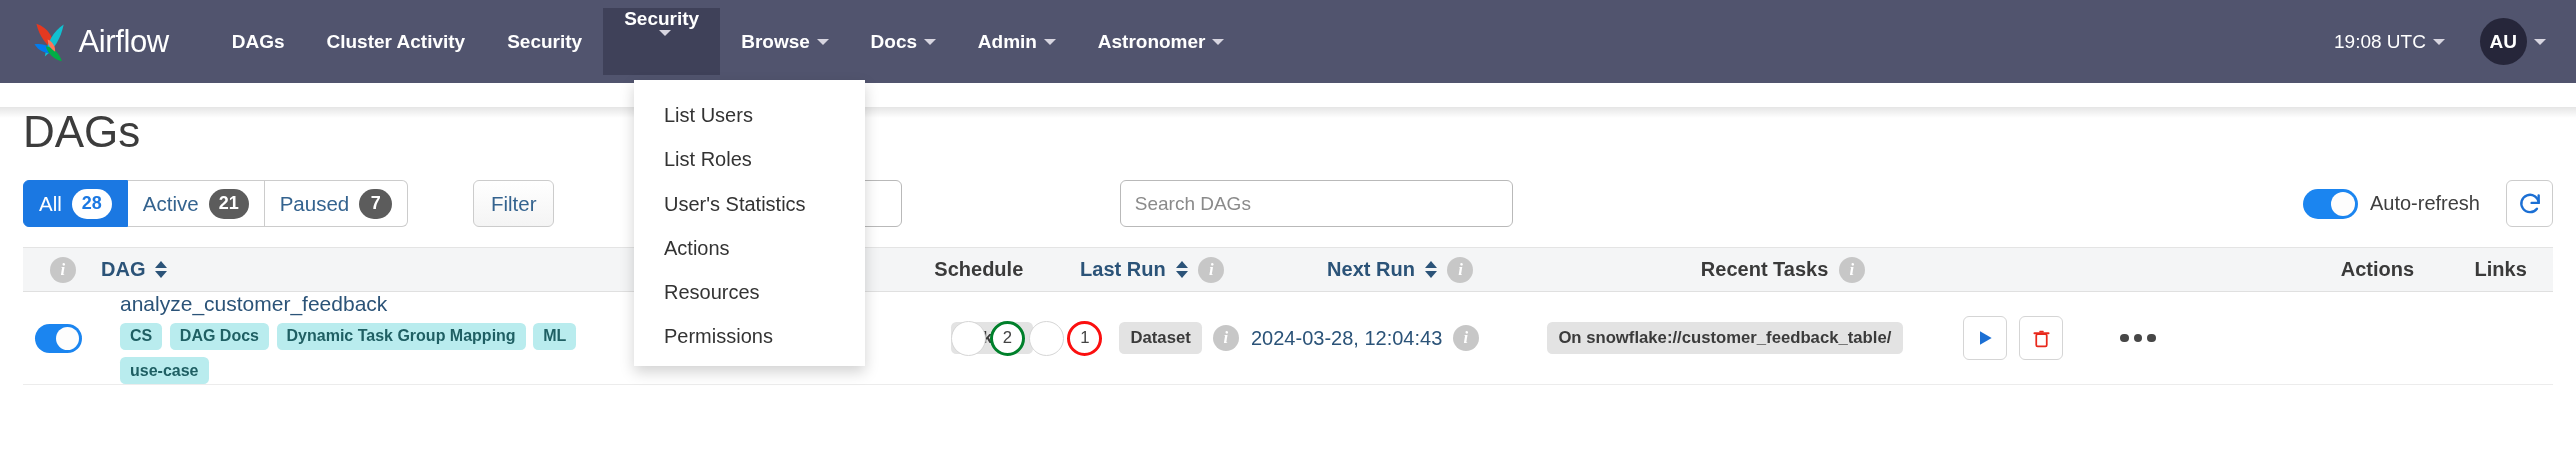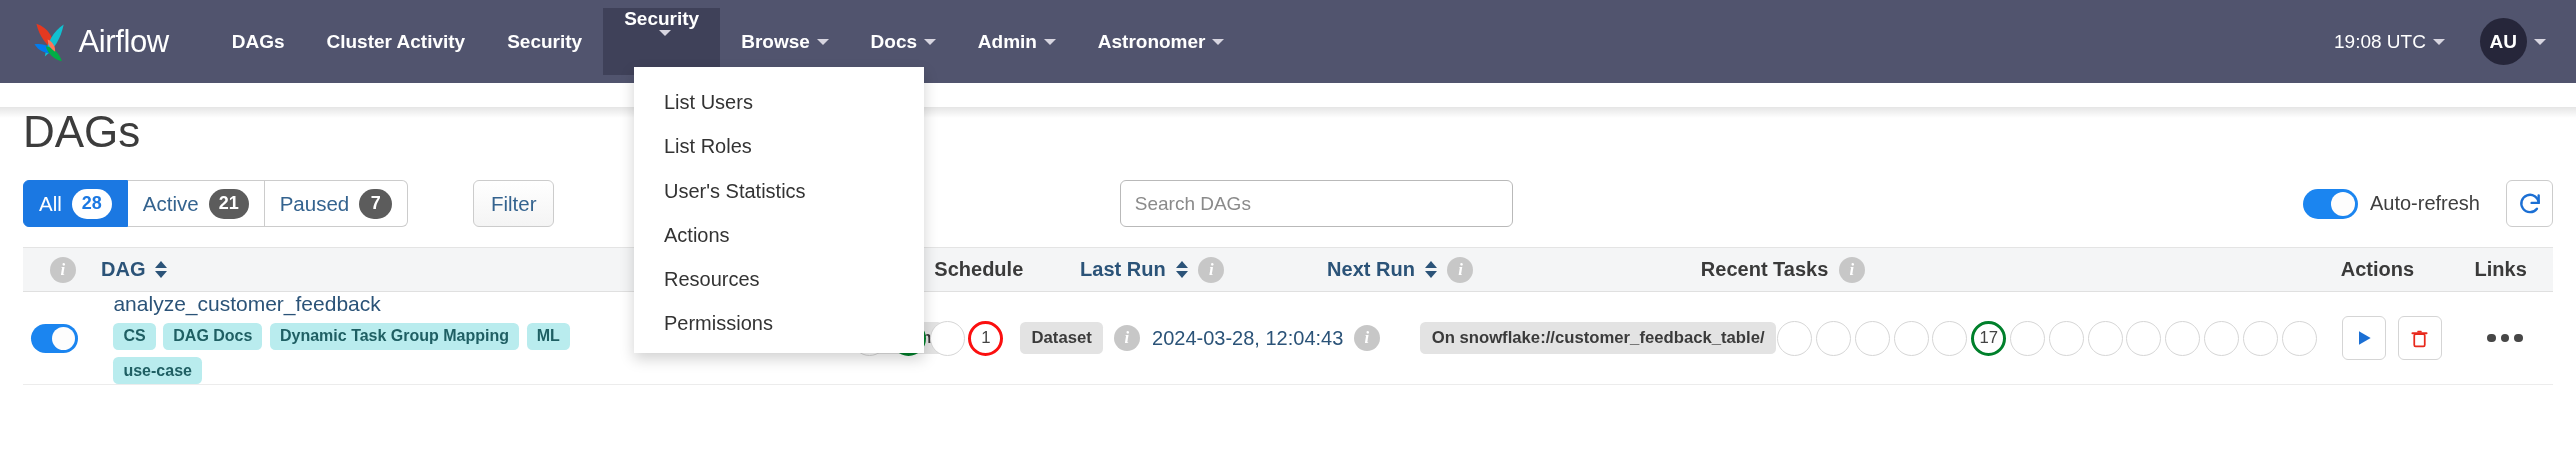--- a/index.html
+++ b/index.html
@@ -73,22 +73,22 @@
   .avatar {
     width: 47px; height: 47px; border-radius: 50%;
     background: #26263a; color: #ffffff;
     display: flex; align-items: center; justify-content: center;
     font-size: 19px; font-weight: 700;
   }
 
   
   .dropdown-menu {
     position: absolute;
-    top: 67px; left: 634px;
-    width: 290px;
+    top: 80px; left: 634px;
+    width: 231px;
     background: #ffffff;
     box-shadow: 0 6px 13.6px rgba(0,0,0,0.18);
     padding: 13.6px 0 7.6px 0;
     z-index: 30;
   }
   .dropdown-item {
     padding: 10.6px 0 10.6px 30px;
     font-size: 20px;
     color: #333333;
     white-space: nowrap;
@@ -517,38 +517,20 @@
 
         <div class="cell" style="width:296px; margin-left:42px;">
           <span class="lastrun-link">2024-03-28, 12:04:43</span>
           <span class="infoicon">i</span>
         </div>
 
         <div class="cell" style="width:394px;">
           <span class="badge-gray">On snowflake://customer_feedback_table/</span>
         </div>
 
-        <div class="cell" style="width:606px;">
-          <div class="circles">
-            <div class="circ"></div>
-            <div class="circ"></div>
-            <div class="circ"></div>
-            <div class="circ"></div>
-            <div class="circ"></div>
-            <div class="circ green">17</div>
-            <div class="circ"></div>
-            <div class="circ"></div>
-            <div class="circ"></div>
-            <div class="circ"></div>
-            <div class="circ"></div>
-            <div class="circ"></div>
-            <div class="circ"></div>
-            <div class="circ"></div>
-          </div>
-        </div>
 
         <div class="cell" style="width:144px; justify-content:center;">
           <div class="play-btn">
             <svg width="20" height="20" viewBox="0 0 24 24">
               <polygon points="6,4 20,12 6,20" fill="#1b6fd4"></polygon>
             </svg>
           </div>
           <div class="trash-btn">
             <svg width="21" height="21" viewBox="0 0 24 24" fill="none" stroke="#e8291c" stroke-width="2">
               <rect x="6" y="7" width="12" height="14" rx="1.5"></rect>

